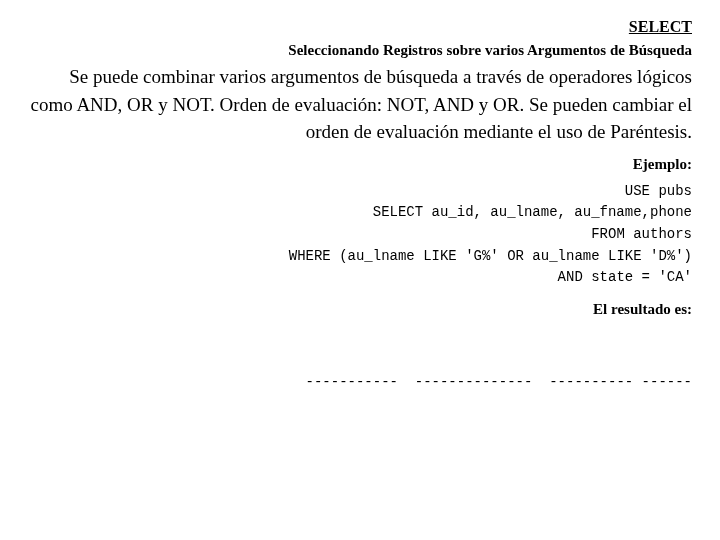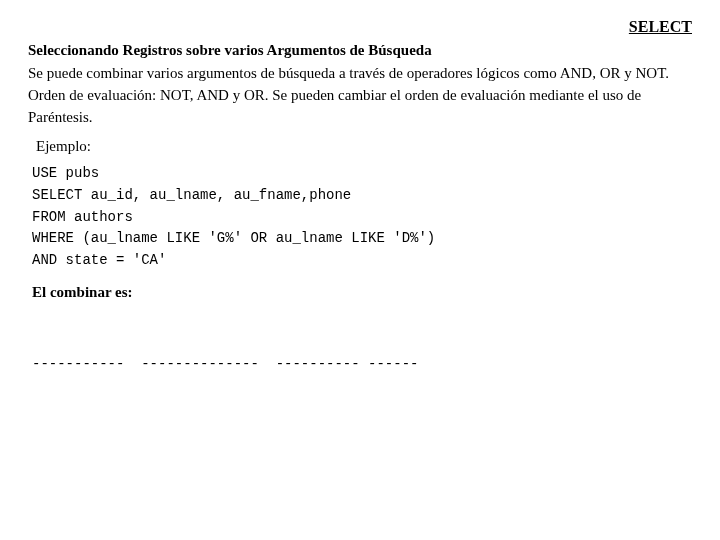--- a/index.html
+++ b/index.html
@@ -1,18 +1,19 @@
 <!DOCTYPE html>
 <html><head>
   <meta charset="utf-8">
   <style>
     * {
       margin: 0;
       padding: 0;
       box-sizing: border-box;
+      text-align: right;
     }
 
     body {
       background: #ffffff;
       font-family: 'Times New Roman', Times, serif;
       font-size: 15px;
       color: #000000;
       width: 720px;
       min-height: 540px;
       padding: 18px 28px 18px 28px;
@@ -27,28 +28,28 @@
       font-family: 'Times New Roman', Times, serif;
     }
 
     .section-heading {
       font-weight: bold;
       font-size: 15px;
       margin-bottom: 4px;
     }
 
     .body-text {
-      font-size: 15px;
+      font-size: 19px;
       line-height: 1.45;
       margin-bottom: 8px;
       font-family: Liberation Serif, serif;
     }
 
     .example-label {
-      font-weight: normal;
+      font-weight: bold;
       font-size: 15px;
       margin-top: 10px;
       margin-bottom: 8px;
       margin-left: 8px;
     }
 
     .code-block {
       font-family: Liberation Mono, monospace;
       font-size: 14px;
       line-height: 1.55;
@@ -82,19 +83,19 @@
 <div class="body-text">Se puede combinar varios argumentos de búsqueda a través de operadores lógicos como AND, OR y NOT.  Orden de evaluación: NOT, AND y OR. Se pueden cambiar el orden de evaluación mediante el uso de Paréntesis.</div>
 
 <div class="example-label">Ejemplo:</div>
 
 <div class="code-block">USE pubs
 SELECT au_id, au_lname, au_fname,phone
 FROM authors
 WHERE (au_lname LIKE 'G%' OR au_lname LIKE 'D%')
 AND state = 'CA'</div>
 
-<div class="result-label">El combinar es:</div>
+<div class="result-label">El resultado es:</div>
 
 <div class="result-table">
   <div>-----------  --------------  ---------- ------</div>
   
   
 </div>
 
 </body></html>

